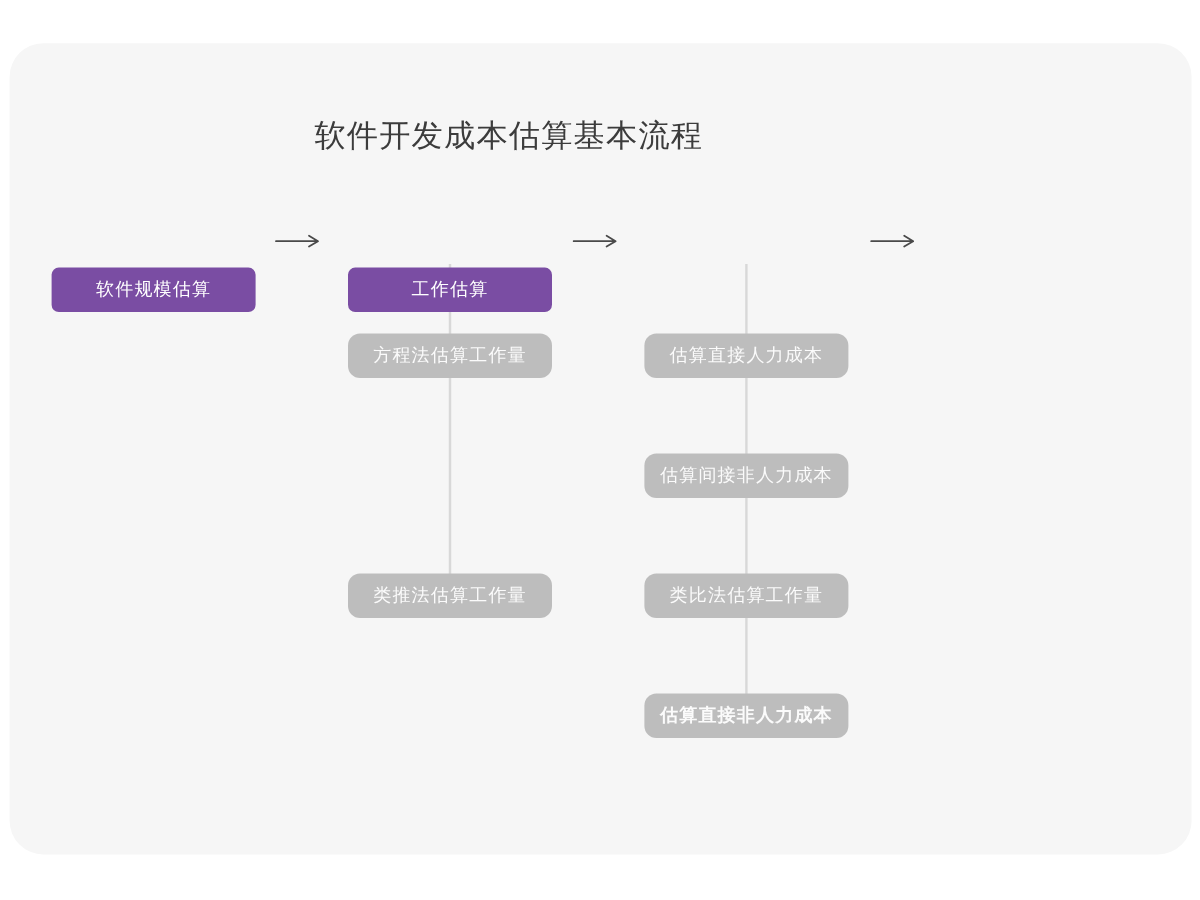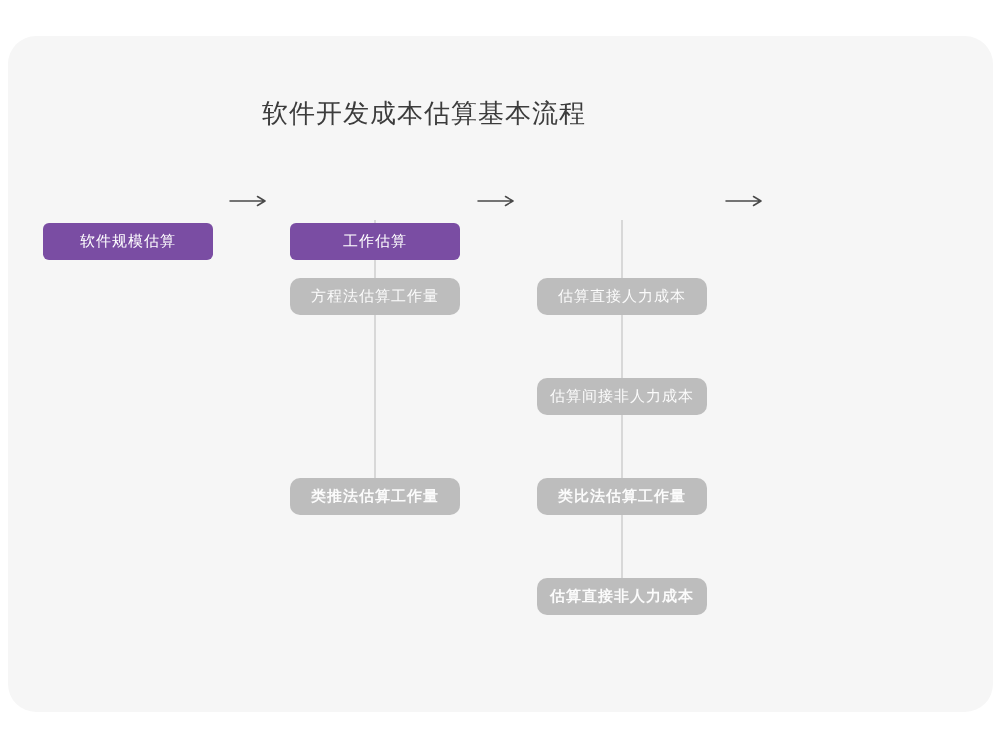--- a/index.html
+++ b/index.html
@@ -63,21 +63,21 @@
   }
   .main-1 { left: 43px; }
   .main-2 { left: 290px; }
   .main-3 { left: 537px; }
   .main-4 { left: 785px; }
 
   .col2 { left: 290px; }
   .col3 { left: 537px; }
   .row-1 { top: 278px; }
   .row-2 { top: 378px; }
-  .row-3 { top: 478px; font-weight: bold; }
+  .row-3 { top: 478px; }
   .row-4 { top: 578px; font-weight: bold; }
 
   .arrow {
     position: absolute;
     top: 194px;
     width: 40px;
     height: 14px;
     z-index: 1;
   }
   .arrow-1 { left: 229px; }

